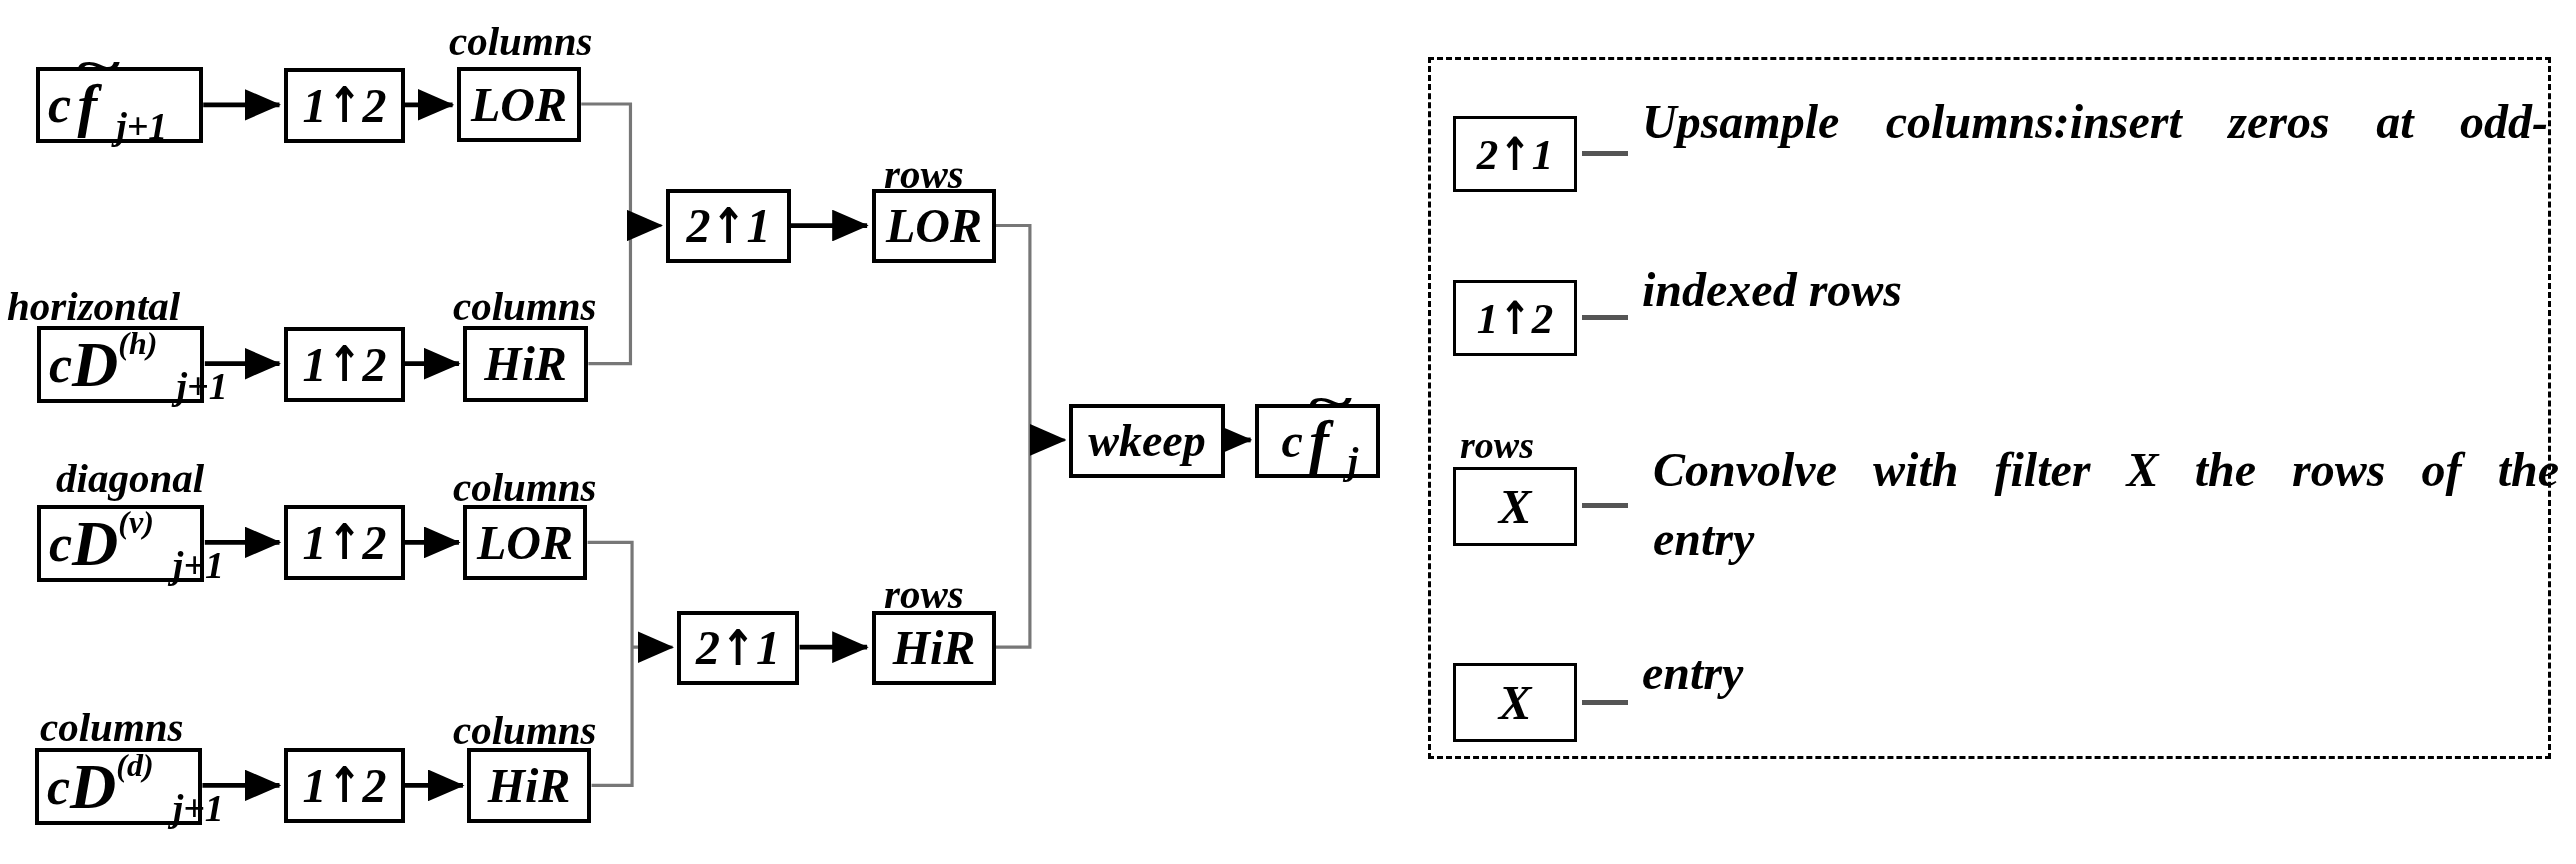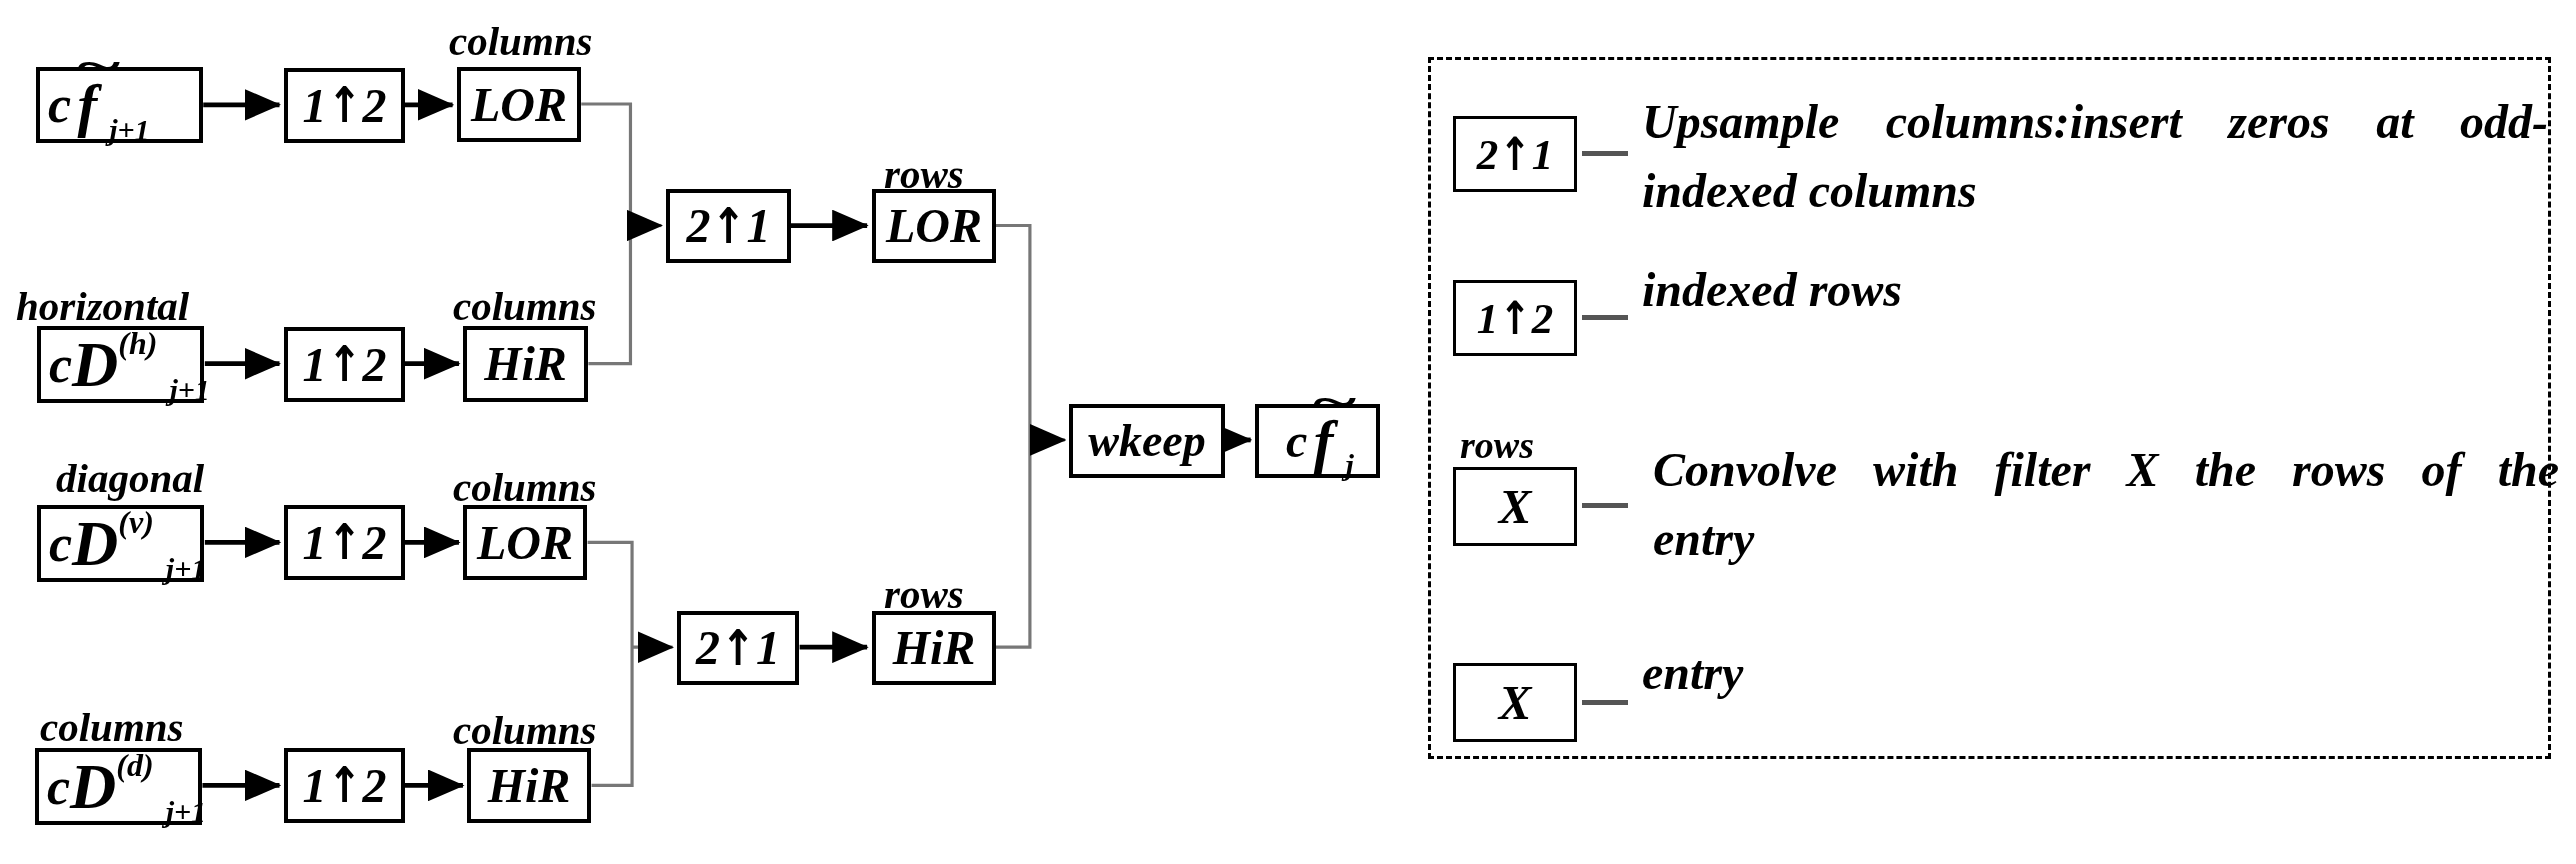--- a/index.html
+++ b/index.html
@@ -23,21 +23,21 @@
   .iobox{justify-content:flex-start;padding-left:8px;font-size:52px;}
   .m-pre{font-style:italic;}
   .m-fwrap{position:relative;margin-left:6.4px;font-size:59px;}
   .m-tilde{
     position:absolute;top:-32px;left:9.5px;
     font-style:normal;font-size:44px;
     transform:scaleX(1.9);display:inline-block;
   }
   .m-D{font-size:64px;}
   .m-sup{align-self:flex-start;font-size:32px;margin-top:-3.2px;}
-  .m-sub{align-self:flex-end;font-size:30px;margin-bottom:-6.4px;margin-left:12px;}
+  .m-sub{align-self:flex-end;font-size:38px;margin-bottom:-6.4px;margin-left:19px;}
   .ups-arrow{
     font-family:"DejaVu Sans",sans-serif;font-style:normal;font-weight:700;
     font-size:41px;display:inline-block;transform:scaleY(1.2);margin:0 0.8px;
   }
   .lbl{
     position:absolute;font-style:italic;font-weight:700;
     font-size:41px;color:#000;white-space:nowrap;line-height:1;margin-top:8px;
   }
 
   
@@ -91,21 +91,21 @@
       <polyline points="739,683 795,683 795,989 744,989"></polyline>
       <polyline points="1253,284 1296,284 1296,815 1253,815"></polyline>
     </g>
     <g stroke="#777" stroke-width="4">
       <line x1="793" y1="284" x2="832" y2="284" marker-end="url(#ah)"></line>
       <line x1="795" y1="815" x2="846" y2="815" marker-end="url(#ah)"></line>
       <line x1="1296" y1="554" x2="1340" y2="554" marker-end="url(#ah)"></line>
     </g>
   </svg>
 
-  <div class="lbl" style="left:16px;top:278px;">horizontal</div>
+  <div class="lbl" style="left:7px;top:278px;">horizontal</div>
   <div class="lbl" style="left:56px;top:450px;">diagonal</div>
   <div class="lbl" style="left:40px;top:699px;">columns</div>
 
   <div class="lbl" style="left:449px;top:12.7px;">columns</div>
   <div class="lbl" style="left:453px;top:278px;">columns</div>
   <div class="lbl" style="left:453px;top:459px;">columns</div>
   <div class="lbl" style="left:453px;top:702px;">columns</div>
 
   <div class="lbl" style="left:884px;top:146px;">rows</div>
   <div class="lbl" style="left:884px;top:566px;">rows</div>
@@ -194,21 +194,20 @@
   <div class="legend">
 
     <div class="lbox" style="left:22px;top:56px;width:124px;height:76px;">
       <span>2</span>
         <span class="ups-arrow">↑</span>
         <span>1</span>
     </div>
     <div class="ldash" style="left:151px;top:91px;"></div>
     <div class="ltext" style="top:27px;">
       <div class="jline">Upsample columns:insert zeros at odd-</div>
-      <div>indexed columns</div>
     </div>
 
     <div class="lbox" style="left:22px;top:220px;width:124px;height:76px;">
       <span>1</span>
         <span class="ups-arrow">↑</span>
         <span>2</span>
     </div>
     <div class="ldash" style="left:151px;top:255px;"></div>
     <div class="ltext" style="top:195px;">
       <div>indexed rows</div>

